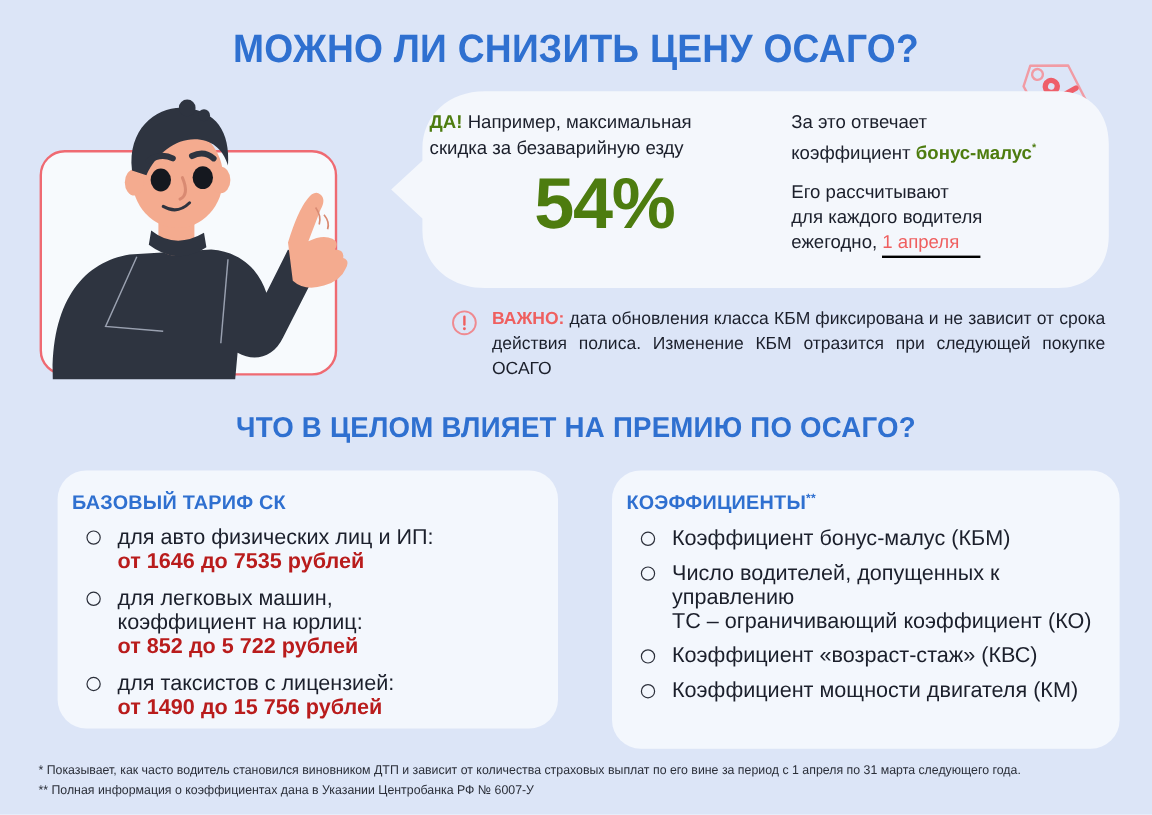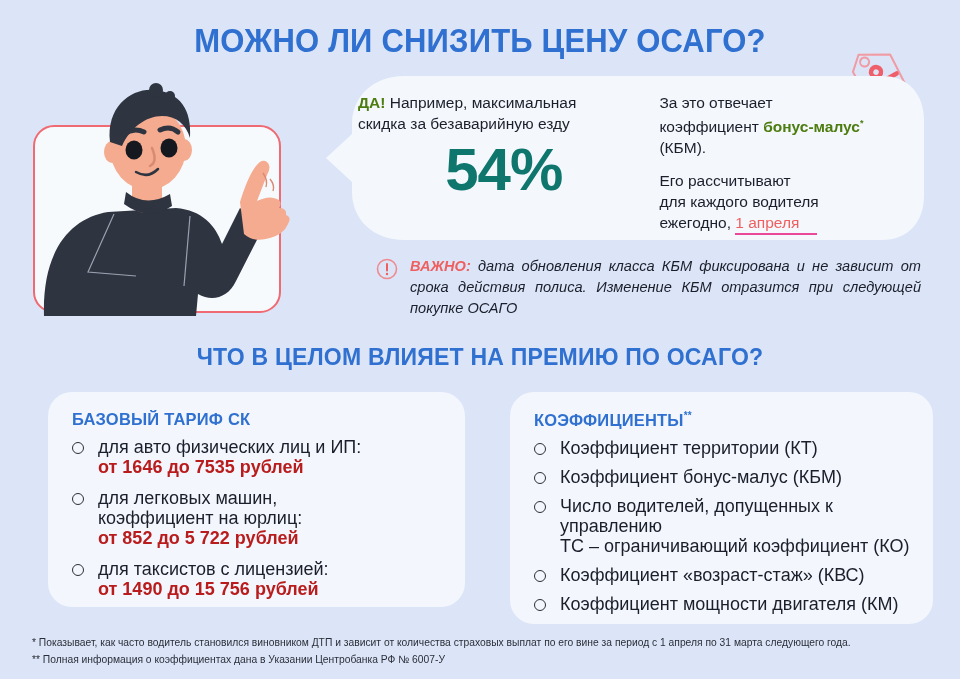--- a/index.html
+++ b/index.html
@@ -45,57 +45,56 @@
   }
   .bub-cols { display: flex; }
   .bub-left { width: 300px; }
   .bub-right { width: 268px; padding-left: 10px; }
 
   .b-line {
     font-size: 15.5px; color: #1b1f2b; line-height: 21px;
   }
   .red-em { color: #4d7c0f; font-weight: bold; }
   .big-pct {
-    color: #0f766e; font-weight: bold;
+    color: #4d7c0f; font-weight: bold;
     font-size: 60px; line-height: 64px;
     text-align: center; padding-top: 4px; letter-spacing: -1px;
   }
   .b-gap { height: 12px; }
   .under-red {
     color: #ef5f5f;
-    border-bottom: 2px solid #ec4899;
+    border-bottom: 2px solid #000000;
     padding-bottom: 2px; padding-right: 18px;
   }
 
   
   #important {
     position: absolute;
     left: 376px; top: 256px; width: 545px;
   }
   #imp-icon { position: absolute; left: 0; top: 2px; width: 22px; height: 22px; }
   #imp-text {
     margin-left: 34px;
     font-size: 14.6px; line-height: 21px; color: #1b1f2b;
     text-align: justify;
-    font-style: italic;
   }
   #imp-text .imp-label { color: #ef5f5f; font-weight: bold; }
 
   
   .card {
     position: absolute;
     background: #f3f7fd;
     border-radius: 24px;
   }
   #card-left  { left: 48px;  top: 392px; width: 417px; height: 215px; }
   #card-right { left: 510px; top: 392px; width: 423px; height: 232px; }
 
   .card-title {
     color: #2f70d0; font-weight: bold; font-size: 16.5px;
-    margin: 18px 0 8px 24px; letter-spacing: 0.2px;
+    margin: 18px 0 8px 12px; letter-spacing: 0.2px;
   }
   .card-title .sup { font-size: 10px; vertical-align: super; }
 
   ul.bullets { list-style: none; margin: 0 16px 0 22px; }
   ul.bullets li {
     position: relative;
     padding-left: 28px;
     margin-bottom: 11px;
     font-size: 18px; line-height: 20px; color: #1b1f2b;
   }
@@ -188,21 +187,20 @@
           </div>
           <div class="b-line">скидка за безаварийную езду</div>
           <div class="big-pct">54%</div>
         </div>
 
         <div class="bub-right">
           <div class="b-line">За это отвечает</div>
           <div class="b-line">
             <span>коэффициент </span><span class="red-em">бонус-малус</span><sup class="red-em" style="font-size:9px">*</sup>
           </div>
-          <div class="b-line">(КБМ).</div>
           <div class="b-gap"></div>
           <div class="b-line">Его рассчитывают</div>
           <div class="b-line">для каждого водителя</div>
           <div class="b-line">
             <span>ежегодно, </span><span class="under-red">1 апреля</span>
           </div>
         </div>
       </div>
     </div>
   </div>
@@ -238,23 +236,20 @@
       </li>
     </ul>
   </div>
 
   <div class="card" id="card-right">
     <div class="card-title">
       <span>КОЭФФИЦИЕНТЫ</span><span class="sup">**</span>
     </div>
     <ul class="bullets">
       <li>
-        <span>Коэффициент территории (КТ)</span>
-      </li>
-      <li>
         <span>Коэффициент бонус-малус (КБМ)</span>
       </li>
       <li>
         <span>Число водителей, допущенных к управлению</span><br>
         <span>ТС – ограничивающий коэффициент (КО)</span>
       </li>
       <li>
         <span>Коэффициент «возраст-стаж» (КВС)</span>
       </li>
       <li>

